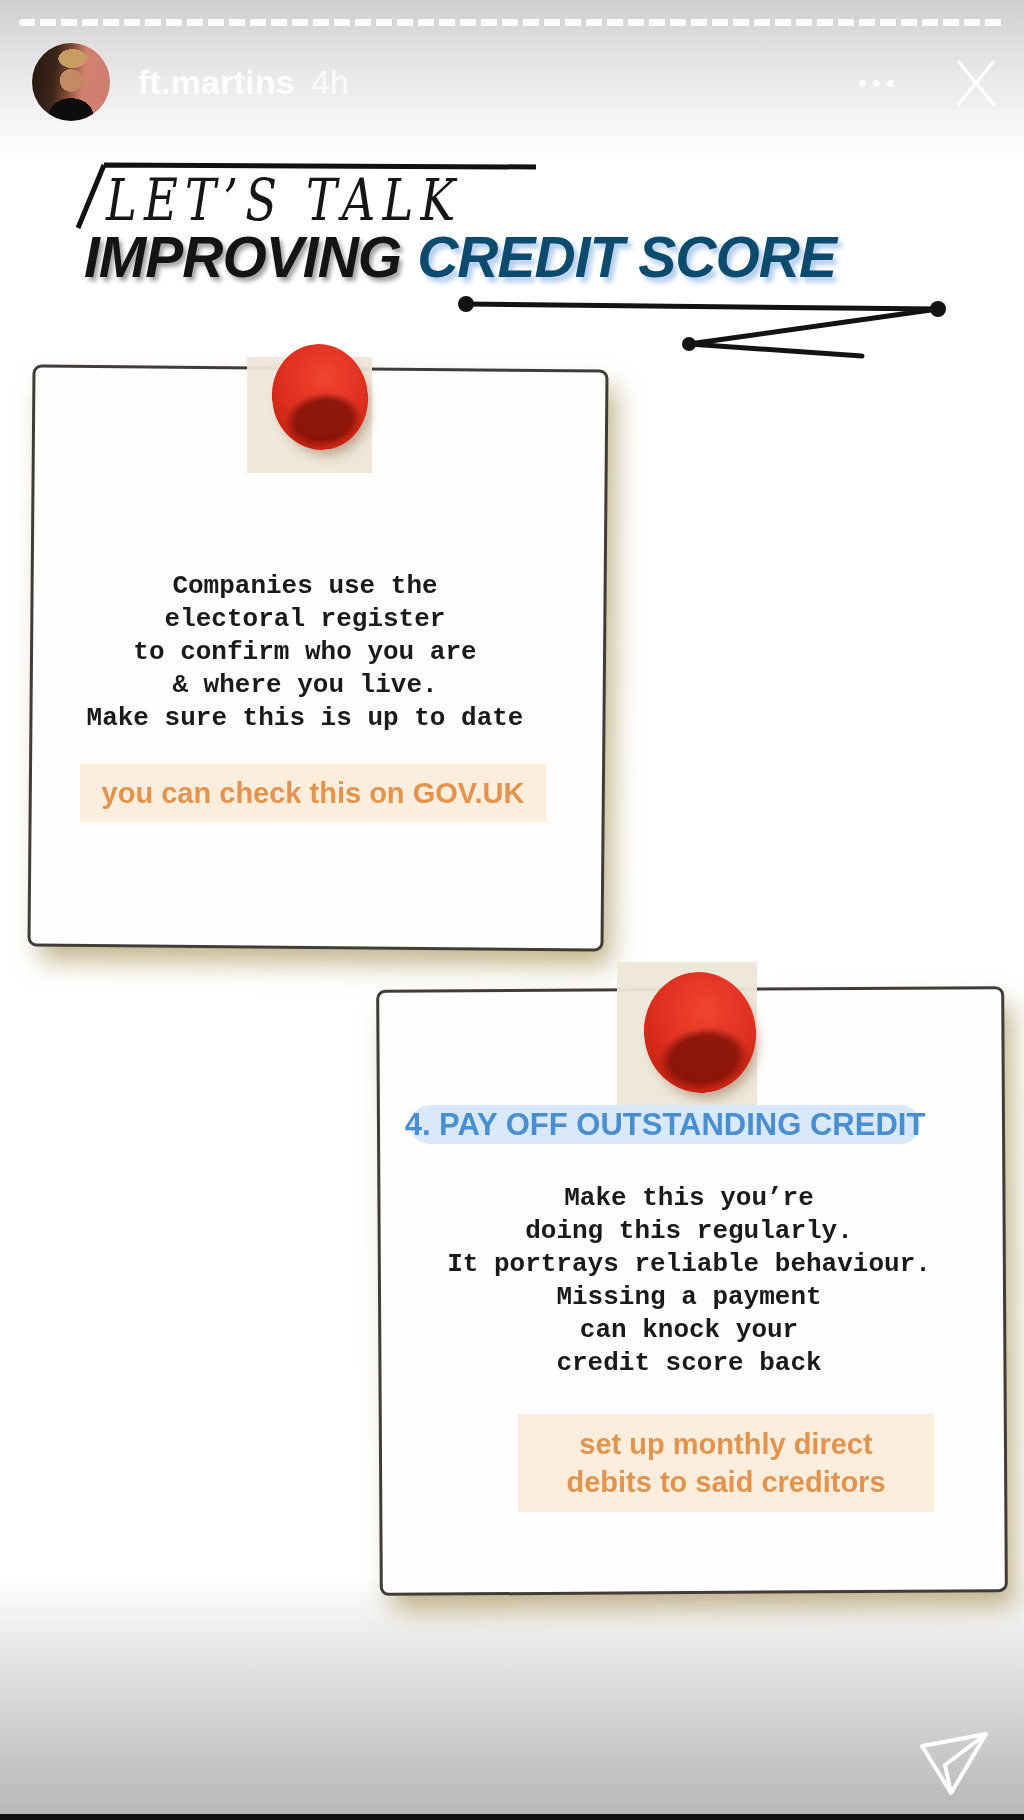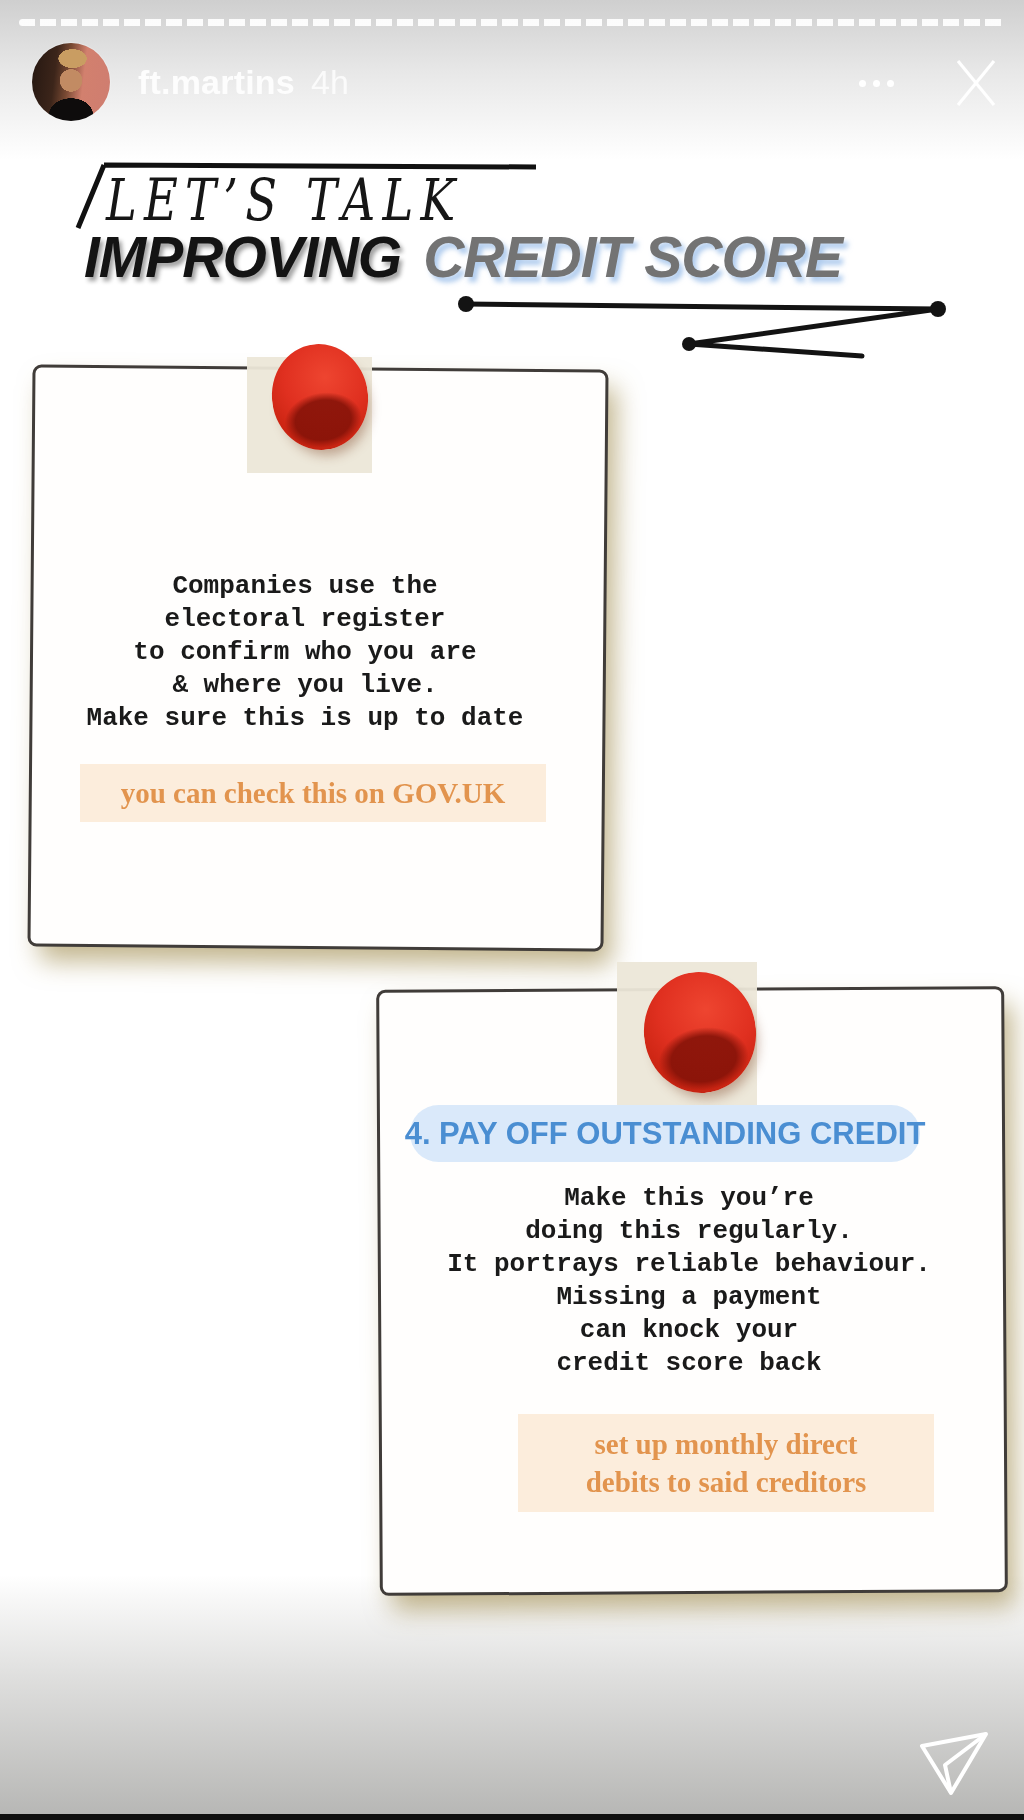--- a/index.html
+++ b/index.html
@@ -34,21 +34,21 @@
   .close-btn{position:absolute;left:948px;top:55px;width:56px;height:56px;}
 
   
   .title-rule{position:absolute;left:70px;top:158px;}
   .title-line1{position:absolute;left:106px;top:170px;font-family:"DejaVu Serif","Liberation Serif",serif;
     font-style:italic;font-size:58px;color:#161616;letter-spacing:9px;white-space:nowrap;
     transform:scaleX(.8);transform-origin:left top;line-height:60px;}
   .title-line2{position:absolute;left:84px;top:226px;font-size:57px;font-weight:bold;font-style:italic;
     white-space:nowrap;letter-spacing:-1px;line-height:62px;}
   .title-line2 .black{color:#141414;text-shadow:3px 4px 4px rgba(20,20,20,.4);}
-  .title-line2 .blue{color:#737373;margin-left:22px;text-shadow:4px 5px 5px rgba(123,170,226,.6);}
+  .title-line2 .blue{color:#0c4a6e;margin-left:16px;text-shadow:4px 5px 5px rgba(123,170,226,.6);}
   .squiggle{position:absolute;left:440px;top:288px;}
 
   
   .note{position:absolute;background:#fffefd;border:3px solid #403c39;border-radius:9px;
     box-shadow:10px 16px 26px -2px rgba(143,121,48,.55);}
   .note1{left:30px;top:367px;width:570px;height:576px;transform:rotate(.5deg);}
   .note2{left:378px;top:988px;width:622px;height:600px;transform:rotate(-.35deg);}
   .tape{position:absolute;background:rgba(236,231,216,.95);}
   .tape1{left:247px;top:357px;width:125px;height:116px;}
   .tape2{left:617px;top:962px;width:140px;height:143px;}
@@ -57,30 +57,30 @@
       radial-gradient(ellipse 56% 36% at 50% 72%,rgba(128,17,7,.85) 0 52%,rgba(128,17,7,0) 72%),
       radial-gradient(circle at 58% 32%,#ee4530 0%,#e03020 45%,#cc2513 72%,#b21f10 100%);
     box-shadow:4px 10px 12px -4px rgba(120,60,30,.4);}
   .pin1{left:272px;top:344px;width:96px;height:106px;}
   .pin2{left:644px;top:972px;width:112px;height:121px;}
 
   .pill{position:absolute;background:rgba(215,231,250,.92);border-radius:31px;
     display:flex;align-items:center;justify-content:center;
     color:#4a8ed2;font-weight:bold;white-space:nowrap;}
   .pill1{left:140px;top:493px;width:360px;height:61px;font-size:33px;}
-  .pill2{left:410px;top:1105px;width:510px;height:57px;font-size:31px;}
+  .pill2{left:410px;top:1105px;width:510px;height:39px;font-size:31px;}
 
   .note-body{position:absolute;text-align:center;
     font-family:"Liberation Mono","DejaVu Sans Mono",monospace;font-weight:700;
     font-size:26px;line-height:33px;color:#1a1a1a;}
   .note-body span{display:block;white-space:nowrap;}
   .body1{left:20px;top:570px;width:570px;}
   .body2{left:378px;top:1182px;width:622px;}
 
-  .hl{position:absolute;background:#fceddc;text-align:center;color:#e2944e;font-weight:bold;font-family:Liberation Serif, serif;}
+  .hl{position:absolute;background:#fceddc;text-align:center;color:#e2944e;font-weight:bold;}
   .hl span{display:block;white-space:nowrap;}
   .hl1{left:80px;top:764px;width:466px;font-size:29px;line-height:58px;height:58px;}
   .hl2{left:518px;top:1414px;width:388px;font-size:29px;line-height:38px;padding:11px 14px;}
 
   .share-btn{position:absolute;left:918px;top:1730px;width:74px;height:70px;}
 </style>
 </head>
 <body>
 
 <div id="screen">

